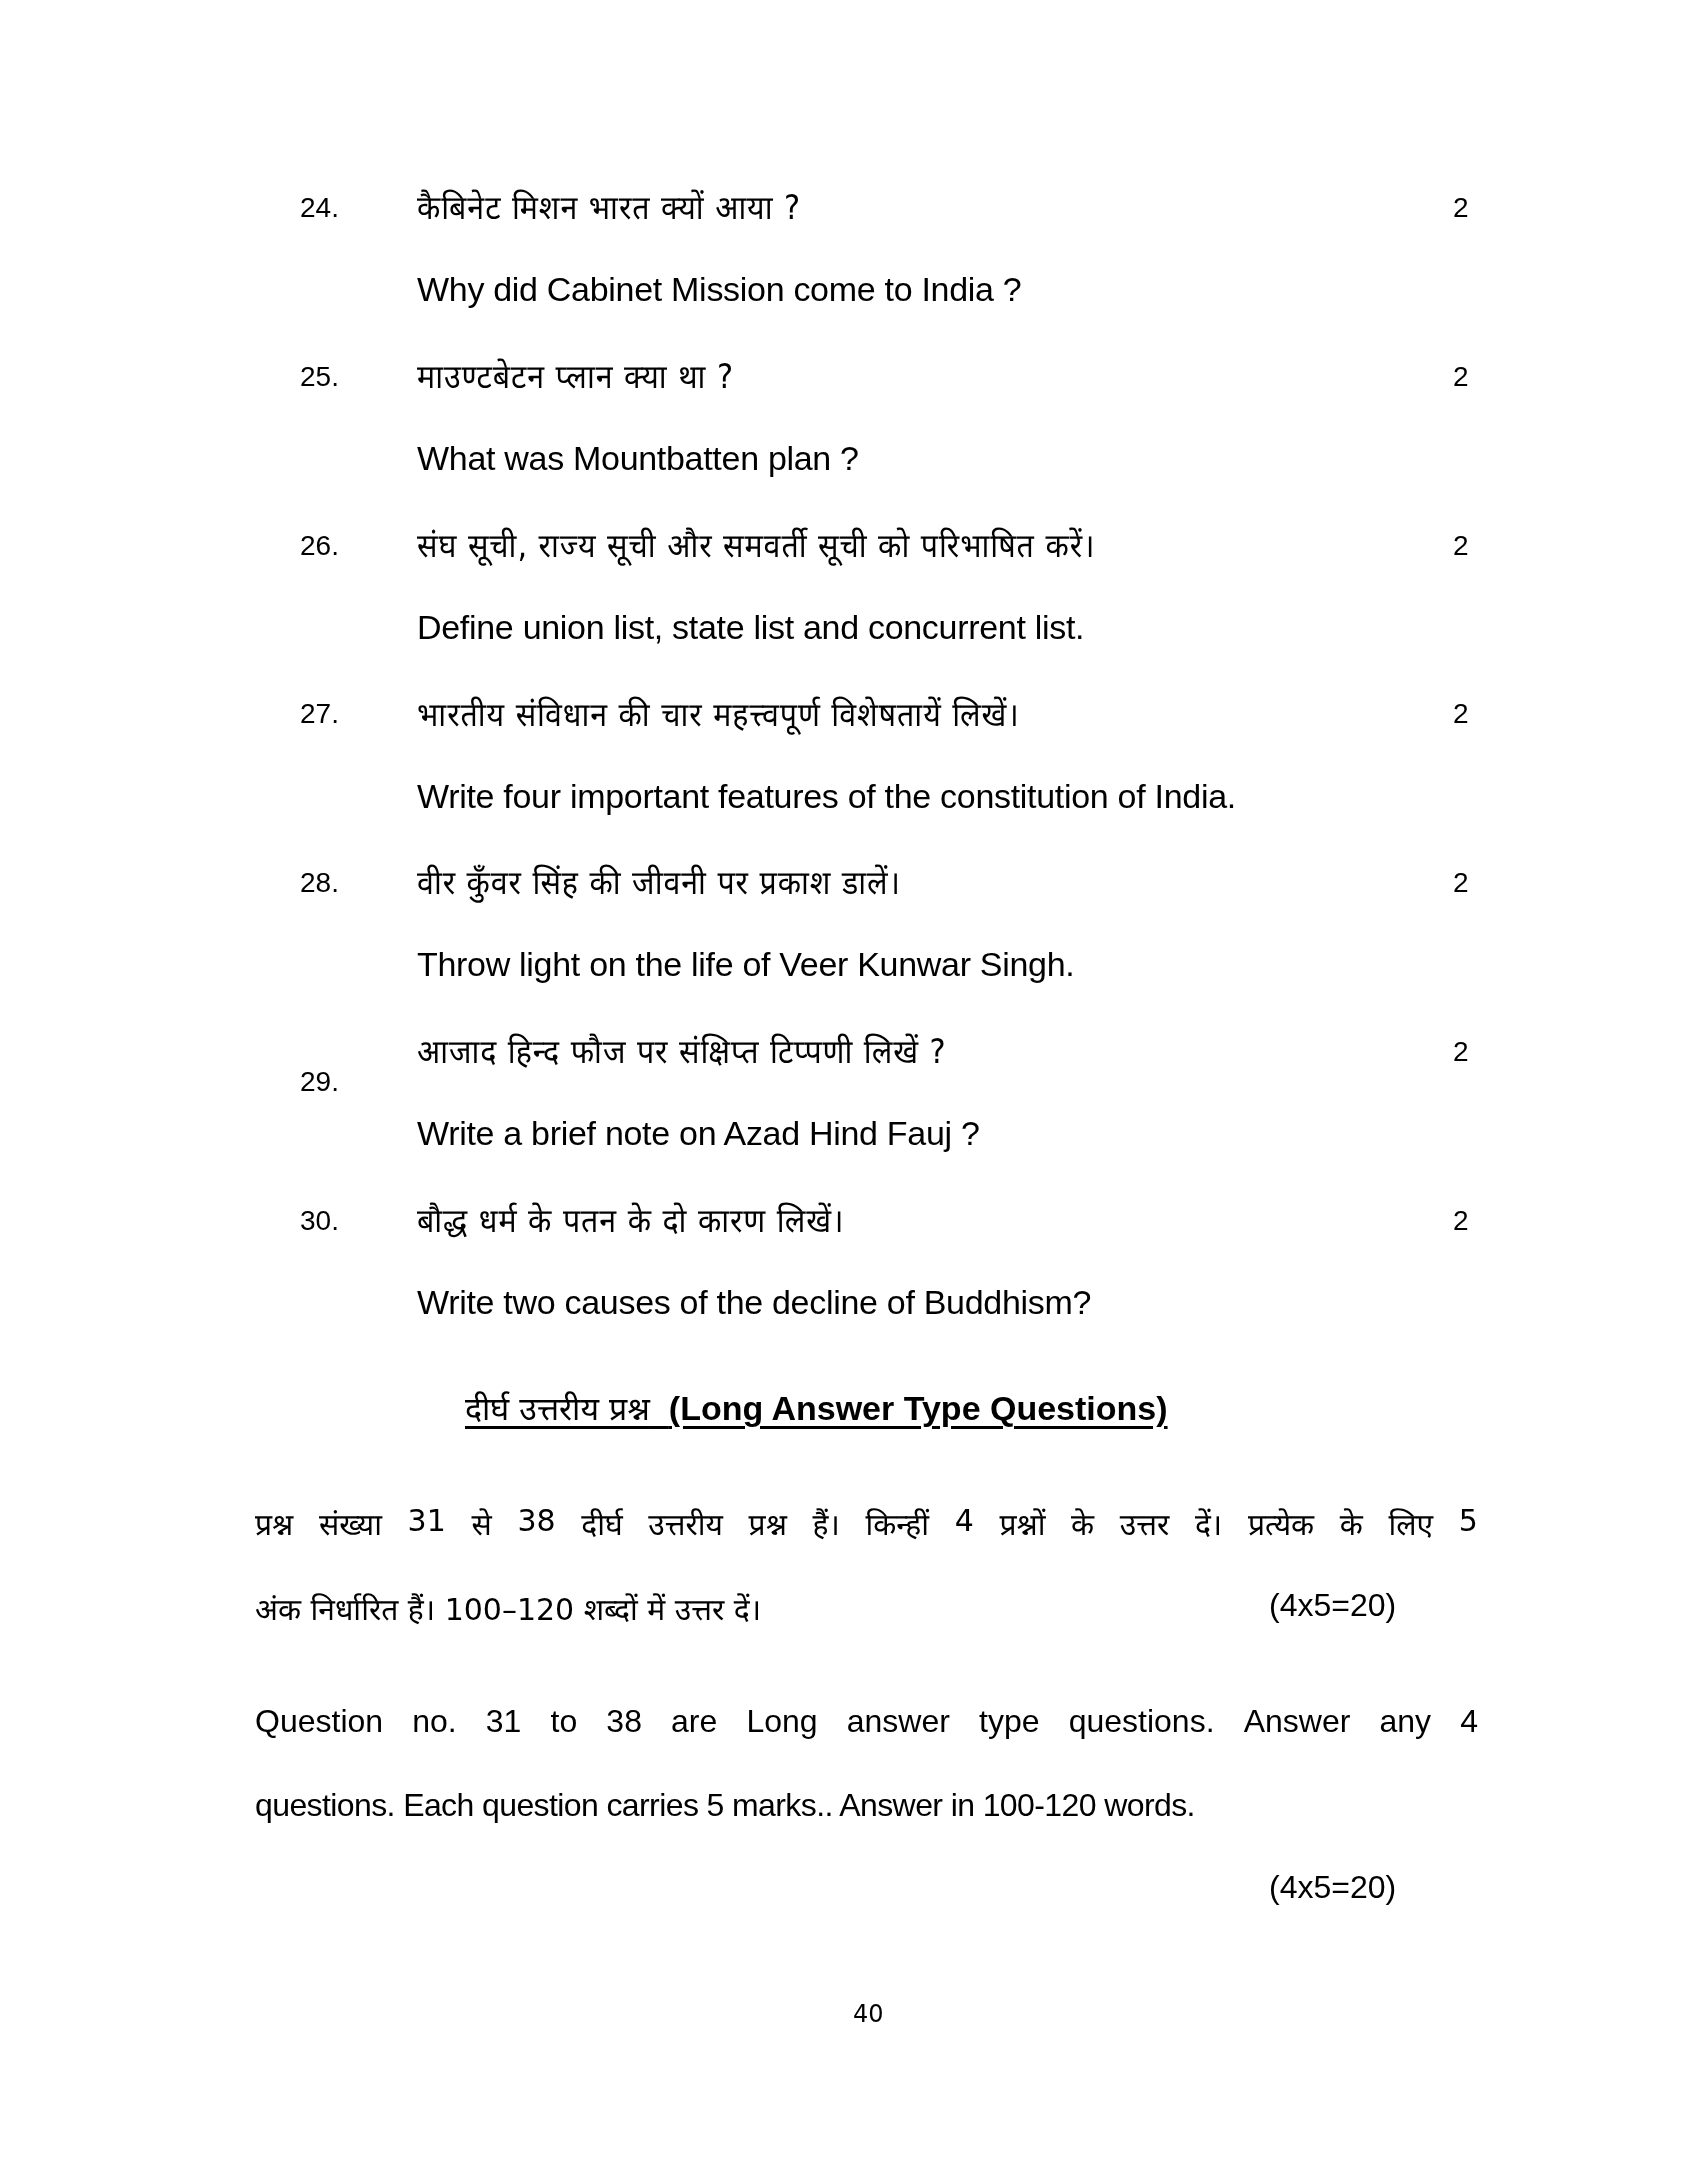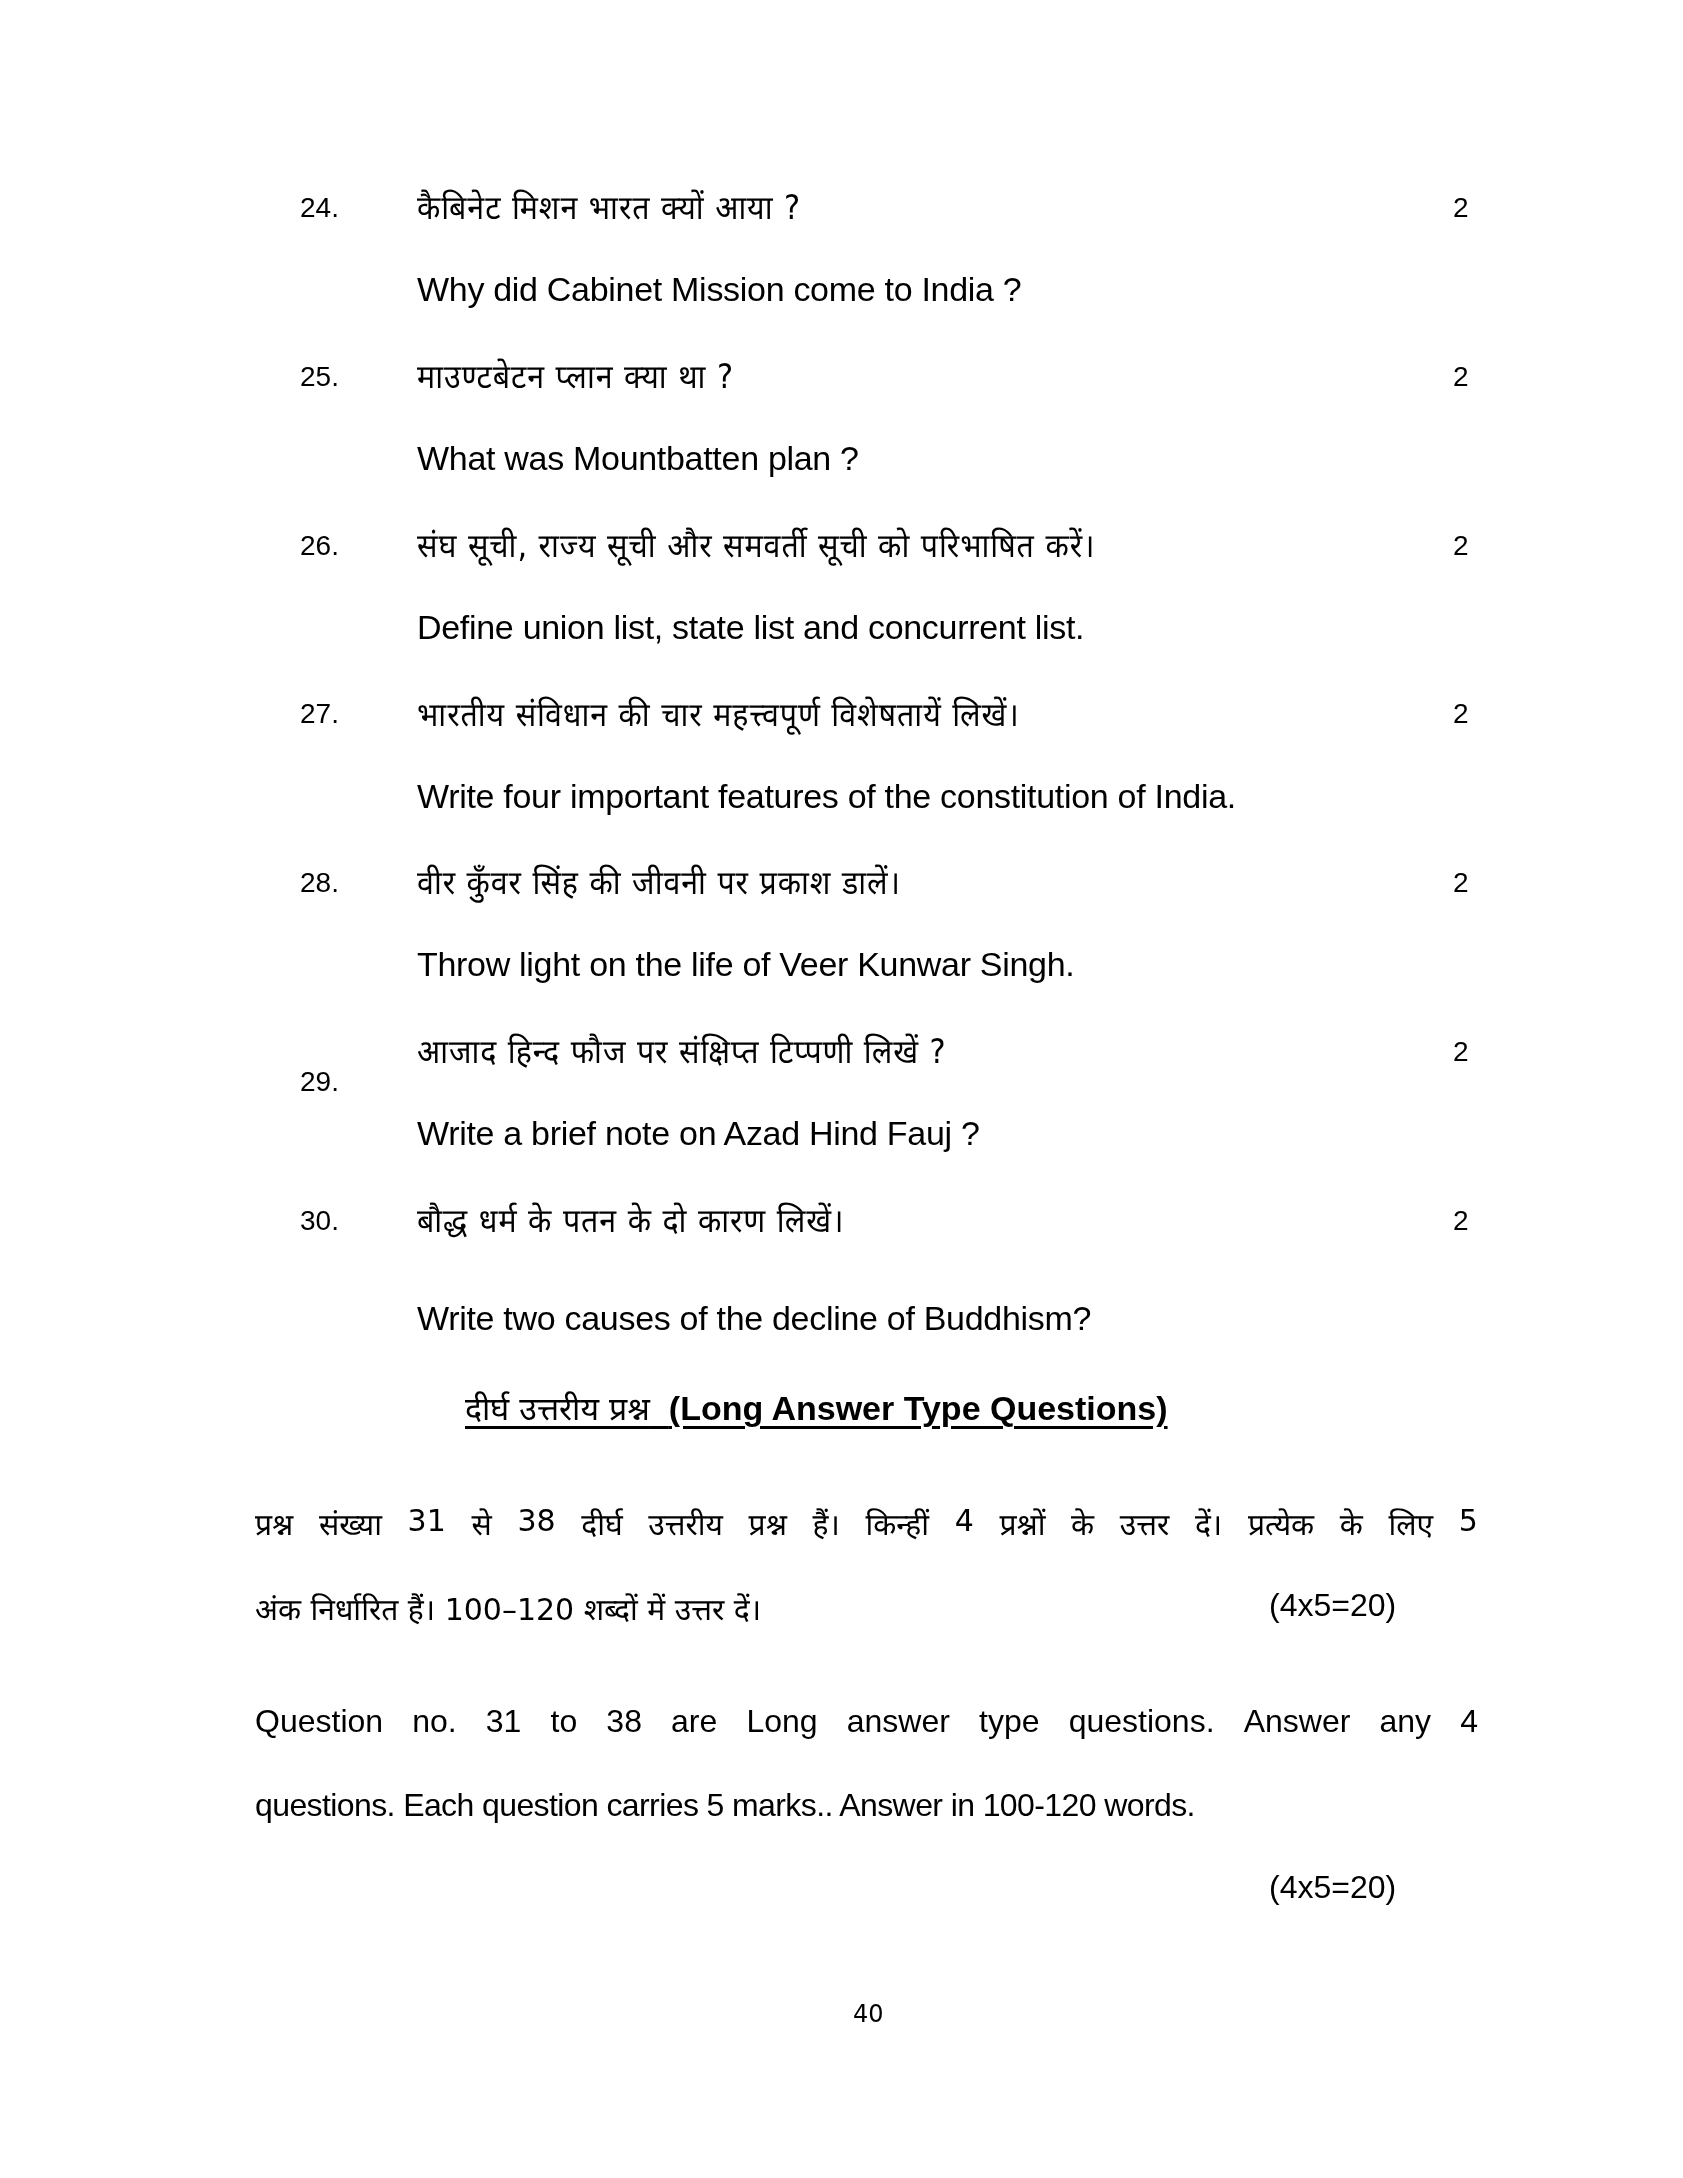--- a/index.html
+++ b/index.html
@@ -41,21 +41,21 @@
     <div class="abs hi" style="left: 417px; top: 859px;">वीर कुँवर सिंह की जीवनी पर प्रकाश डालें।</div>
     <div class="abs marks" style="left: 1453px; top: 867px;">2</div>
     <div class="abs en" style="left: 417px; top: 945px;">Throw light on the life of Veer Kunwar Singh.</div>
     <div class="abs qnum" style="left: 300px; top: 1036px; margin-top: 30px;">29.</div>
     <div class="abs hi" style="left: 417px; top: 1028px;">आजाद हिन्द फौज पर संक्षिप्त टिप्पणी लिखें ?</div>
     <div class="abs marks" style="left: 1453px; top: 1036px;">2</div>
     <div class="abs en" style="left: 417px; top: 1114px;">Write a brief note on Azad Hind Fauj ?</div>
     <div class="abs qnum" style="left: 300px; top: 1205px;">30.</div>
     <div class="abs hi" style="left: 417px; top: 1197px;">बौद्ध धर्म के पतन के दो कारण लिखें।</div>
     <div class="abs marks" style="left: 1453px; top: 1205px;">2</div>
-    <div class="abs en" style="left: 417px; top: 1283px; margin-top: 16px;">Write two causes of the decline of Buddhism?</div>
+    <div class="abs en" style="left: 417px; top: 1283px;">Write two causes of the decline of Buddhism?</div>
   </div>
 
 <div class="abs heading" style="left:465px; top:1386px;">
   <span class="hi-part">दीर्घ उत्तरीय प्रश्न</span>&nbsp;
   <span>(Long Answer Type Questions)</span>
 </div>
 
 <div class="abs para-hi justify" id="hl1" style="left:255px; top:1503px;">
     <span>प्रश्न</span>
     <span>संख्या</span>

